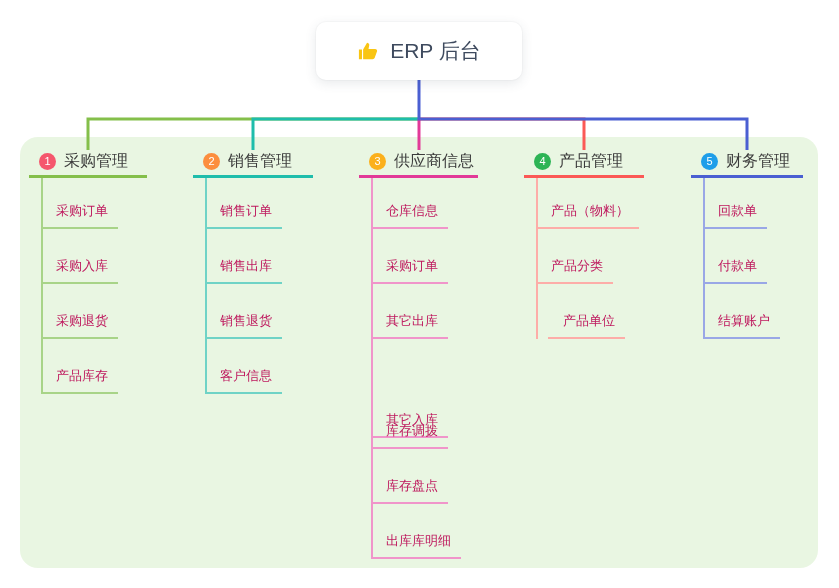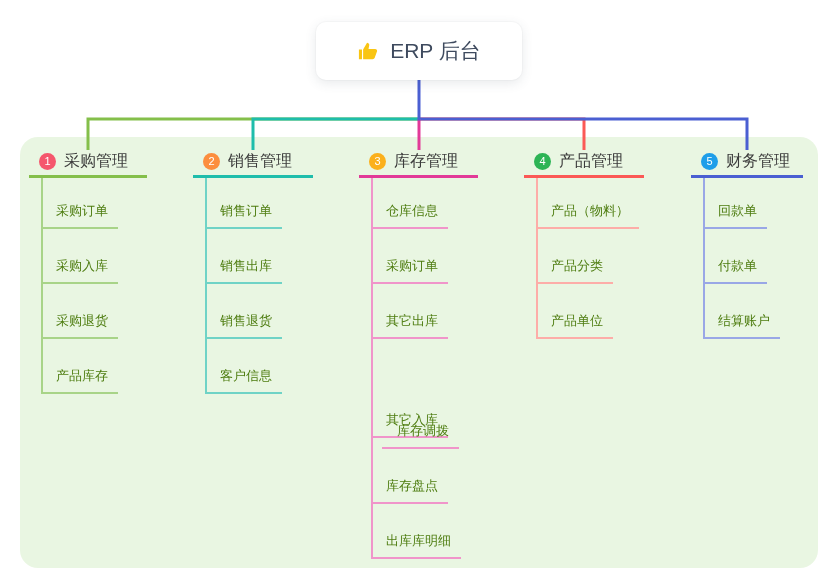--- a/index.html
+++ b/index.html
@@ -30,21 +30,21 @@
     border-bottom:3px solid; font-size:16px; color:#3b3b3b; white-space:nowrap;
   }
   .badge {
     width:17px; height:17px; border-radius:50%; flex:0 0 17px;
     display:flex; align-items:center; justify-content:center;
     color:#ffffff; font-size:11px; line-height:1;
   }
   .vline { position:absolute; width:2px; top:178px; left:12px; }
   .child {
     position:absolute; left:12px; padding:0 10px 7px 15px;
-    border-bottom:2px solid; font-size:13px; color:#4d7c0f; white-space:nowrap;
+    border-bottom:2px solid; font-size:13px; color:#be185d; white-space:nowrap;
     height:27px; display:flex; align-items:center;
   }
   .r0{top:202px}.r1{top:257px}.r2{top:312px}.r3{top:367px}
   .r4{top:422px}.r5{top:477px}.r6{top:532px}
   .b1{left:29px}  .b1 .branch-header{width:118px}  .b1 .vline{height:216px}
   .b2{left:193px} .b2 .branch-header{width:120px}  .b2 .vline{height:216px}
   .b3{left:359px} .b3 .branch-header{width:119px}  .b3 .vline{height:381px}
   .b4{left:524px} .b4 .branch-header{width:120px}  .b4 .vline{height:161px}
   .b5{left:691px} .b5 .branch-header{width:112px}  .b5 .vline{height:161px}
 </style>
@@ -91,41 +91,41 @@
     <div class="vline" style="background-color: rgb(111, 211, 198);"></div>
     <div class="child r0" style="border-bottom-color: rgb(111, 211, 198);">销售订单</div>
     <div class="child r1" style="border-bottom-color: rgb(111, 211, 198);">销售出库</div>
     <div class="child r2" style="border-bottom-color: rgb(111, 211, 198);">销售退货</div>
     <div class="child r3" style="border-bottom-color: rgb(111, 211, 198);">客户信息</div>
   </div>
 
   <div class="branch b3">
     <div class="branch-header" style="border-bottom-color: rgb(226, 58, 152);">
       <span class="badge" style="background-color: rgb(251, 176, 27);">3</span>
-      <span>库存管理</span>
+      <span>供应商信息</span>
     </div>
     <div class="vline" style="background-color: rgb(240, 149, 202);"></div>
     <div class="child r0" style="border-bottom-color: rgb(240, 149, 202);">仓库信息</div>
     <div class="child r1" style="border-bottom-color: rgb(240, 149, 202);">采购订单</div>
     <div class="child r2" style="border-bottom-color: rgb(240, 149, 202);">其它出库</div>
     <div class="child r3" style="border-bottom-color: rgb(240, 149, 202); margin-top: 44px;">其它入库</div>
-    <div class="child r4" style="border-bottom-color: rgb(240, 149, 202); margin-left: 11px;">库存调拨</div>
+    <div class="child r4" style="border-bottom-color: rgb(240, 149, 202);">库存调拨</div>
     <div class="child r5" style="border-bottom-color: rgb(240, 149, 202);">库存盘点</div>
     <div class="child r6" style="border-bottom-color: rgb(240, 149, 202);">出库库明细</div>
   </div>
 
   <div class="branch b4">
     <div class="branch-header" style="border-bottom-color: rgb(251, 89, 86);">
       <span class="badge" style="background-color: rgb(45, 180, 85);">4</span>
       <span>产品管理</span>
     </div>
     <div class="vline" style="background-color: rgb(253, 173, 168);"></div>
     <div class="child r0" style="border-bottom-color: rgb(253, 173, 168);">产品（物料）</div>
     <div class="child r1" style="border-bottom-color: rgb(253, 173, 168);">产品分类</div>
-    <div class="child r2" style="border-bottom-color: rgb(253, 173, 168);">产品单位</div>
+    <div class="child r2" style="border-bottom-color: rgb(253, 173, 168); margin-left: 12px;">产品单位</div>
   </div>
 
   <div class="branch b5">
     <div class="branch-header" style="border-bottom-color: rgb(74, 95, 210);">
       <span class="badge" style="background-color: rgb(30, 158, 233);">5</span>
       <span>财务管理</span>
     </div>
     <div class="vline" style="background-color: rgb(153, 167, 230);"></div>
     <div class="child r0" style="border-bottom-color: rgb(153, 167, 230); text-align: right;">回款单</div>
     <div class="child r1" style="border-bottom-color: rgb(153, 167, 230);">付款单</div>

